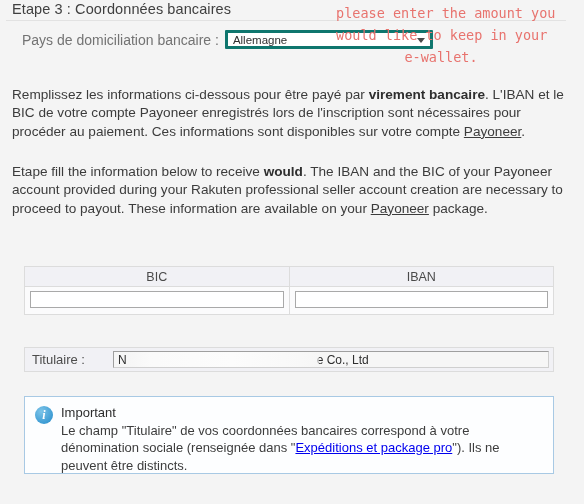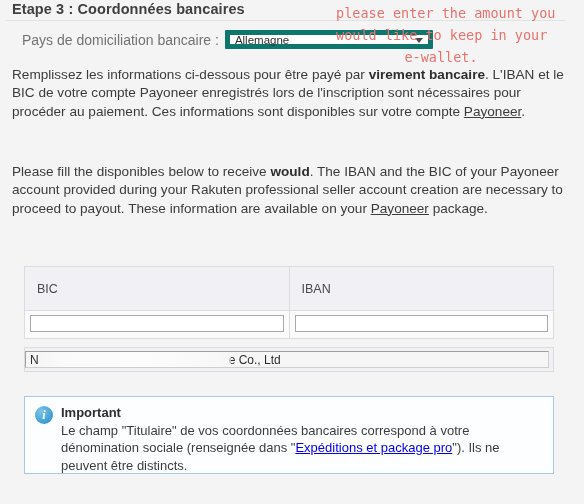--- a/index.html
+++ b/index.html
@@ -15,21 +15,21 @@
     overflow: hidden;
     position: relative;
   }
 
   
   .step-title {
     position: absolute;
     left: 12px;
     top: 1px;
     font-size: 14.5px;
-    font-weight: bold;
+    font-weight: normal;
     color: #404040;
     letter-spacing: .1px;
     white-space: nowrap;
   }
   .title-rule {
     position: absolute;
     left: 6px;
     top: 20px;
     width: 560px;
     height: 1px;
@@ -48,21 +48,21 @@
     font-size: 14px;
     color: #737373;
     white-space: nowrap;
     margin-right: 6px;
   }
   .country-select {
     width: 208px;
     height: 19px;
     box-sizing: border-box;
     background: #ffffff;
-    border: 5px solid #0f766e;
+    border: 3px solid #0f766e;
     border-radius: 1px;
     position: relative;
     display: flex;
     align-items: center;
   }
   .country-select .sel-value {
     font-size: 11.5px;
     color: #2f2f2f;
     padding-left: 5px;
     white-space: nowrap;
@@ -99,21 +99,21 @@
 
   
   .para {
     position: absolute;
     left: 12px;
     width: 556px;
     font-size: 13.6px;
     line-height: 18.6px;
     color: #3c3c3c;
   }
-  .para.fr { top: 52px; }
+  .para.fr { top: 72px; }
   .para.en { top: 149px; }
   .para b { font-weight: bold; color: #2e2e2e; }
   .para .ulink {
     text-decoration: underline;
     color: #3c3c3c;
   }
 
   
   .bank-table {
     position: absolute;
@@ -126,22 +126,22 @@
   }
   .bank-table col.c1 { width: 50%; }
   .bank-table col.c2 { width: 50%; }
   .bank-table th {
     background: #f1f1f5;
     border: 1px solid #dcdcdc;
     font-size: 12.5px;
     font-weight: normal;
     color: #4a4a4a;
     height: 19px;
-    text-align: left;
-    padding: 12px;
+    text-align: center;
+    padding: 0;
   }
   .bank-table td {
     border: 1px solid #dcdcdc;
     background: #fbfbfc;
     padding: 4px 5px 6px 5px;
   }
   .bank-input {
     width: 100%;
     height: 17px;
     box-sizing: border-box;
@@ -243,21 +243,21 @@
     justify-content: center;
     line-height: 1;
   }
   .info-text {
     flex: 1 1 auto;
     font-size: 13px;
     line-height: 17.5px;
     color: #3d3d3d;
   }
   .info-title {
-    font-weight: bold;
+    font-weight: normal;
     color: #2d2d2d;
     display: block;
   }
   .info-text .ulink { text-decoration: underline; }
 </style>
 </head>
 <body>
 
 <div class="step-title">Etape 3 : Coordonnées bancaires</div>
 <div class="title-rule"></div>
@@ -271,21 +271,21 @@
 </div>
 
 <div class="annotation">
   <div>please enter the amount you</div>
   <div>would like to keep in your</div>
   <div>e-wallet.</div>
 </div>
 
 <p class="para fr"><span>Remplissez les informations ci-dessous pour être payé par </span><b>virement bancaire</b><span>. L'IBAN et le BIC de votre compte Payoneer enregistrés lors de l'inscription sont nécessaires pour procéder au paiement. Ces informations sont disponibles sur votre compte </span><a class="ulink" href="#">Payoneer</a><span>.</span></p>
 
-<p class="para en"><span>Please fill the disponibles below to receive </span><b>would</b><span>. The IBAN and the BIC of your Payoneer account provided during your Rakuten professional seller account creation are necessary to proceed to payout. These information are available on your </span><a class="ulink" href="#">Payoneer</a><span> package.</span></p>
+<p class="para en"><span>Etape fill the information below to receive </span><b>would</b><span>. The IBAN and the BIC of your Payoneer account provided during your Rakuten professional seller account creation are necessary to proceed to payout. These information are available on your </span><a class="ulink" href="#">Payoneer</a><span> package.</span></p>
 
 <table class="bank-table">
   <colgroup>
       <col class="c1">
       <col class="c2">
     </colgroup>
   <thead>
     <tr>
       <th>BIC</th>
       <th>IBAN</th>
@@ -297,20 +297,21 @@
         <input class="bank-input" type="text" value="" style="">
       </td>
       <td>
         <input class="bank-input" type="text" value="" style="">
       </td>
     </tr>
   </tbody>
 </table>
 
 <div class="titulaire-row">
+  <span class="titulaire-label">Titulaire :</span>
   <div class="titulaire-field">
     <span class="titulaire-value">N</span>
     <span class="titulaire-value" style="padding-left:190px;">e Co., Ltd</span>
     <span class="redaction"></span>
   </div>
 </div>
 
 <div class="info-box">
   <span class="info-icon">i</span>
   <div class="info-text">

